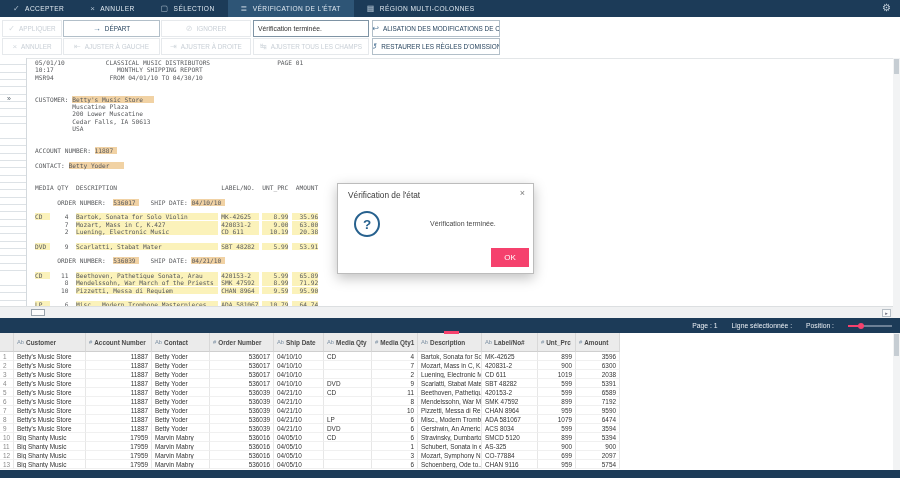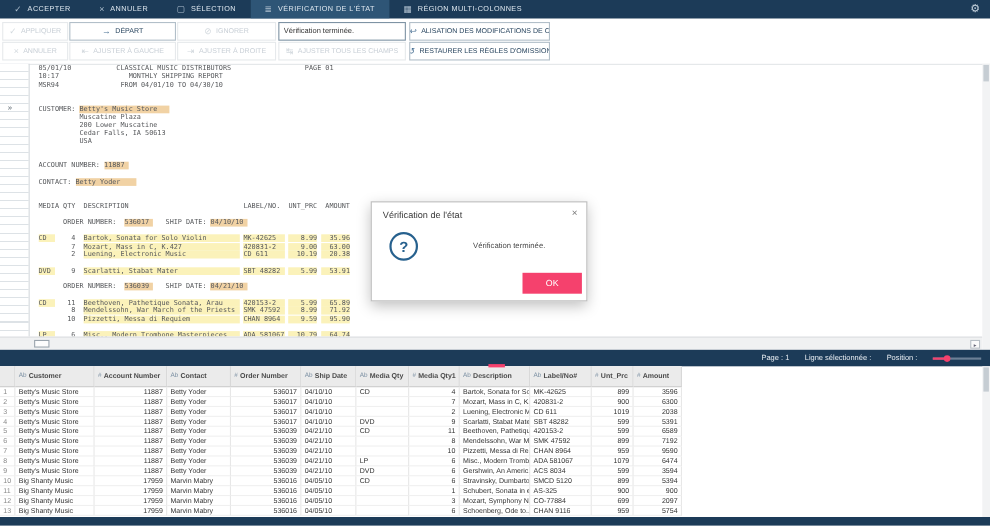--- a/index.html
+++ b/index.html
@@ -49,21 +49,21 @@
   .vthumb2{position:absolute;left:1px;top:1px;width:5px;height:22px;background:#c6cdd3;}
   
   .dialog{position:absolute;left:337px;top:183px;width:195px;height:89px;background:#fff;
           border:1px solid #bcbcbc;box-shadow:0 4px 12px rgba(0,0,0,.25);z-index:20;}
   .dlg-title{position:absolute;left:10px;top:6px;font-size:8.3px;color:#3a3a3a;}
   .dlg-close{position:absolute;right:8px;top:4px;font-size:9px;color:#7a7a7a;cursor:default;}
   .dlg-icon{position:absolute;left:16px;top:27px;width:26px;height:26px;border:2.5px solid #27618e;
             border-radius:50%;box-sizing:border-box;color:#27618e;font-size:13.5px;font-weight:bold;
             display:flex;align-items:center;justify-content:center;}
   .dlg-msg{position:absolute;left:92px;top:36px;font-size:7px;color:#4a4a4a;}
-  .dlg-ok{position:absolute;right:4px;bottom:6px;width:54px;height:19px;background:#f5416d;
+  .dlg-ok{position:absolute;right:4px;bottom:6px;width:38px;height:19px;background:#f5416d;
           color:#fff;font-size:8px;border:none;display:flex;align-items:center;justify-content:center;}
   
   .statusbar{position:absolute;top:318px;left:0;width:900px;height:15px;background:#1c3b58;
              display:flex;align-items:center;justify-content:flex-end;gap:14px;box-sizing:border-box;
              padding-right:8px;color:#e9eef3;font-size:6.8px;}
   .slider{position:relative;width:44px;height:8px;}
   .slider .track{position:absolute;top:3px;left:0;width:44px;height:2px;background:#6c8096;}
   .slider .fill{position:absolute;top:3px;left:0;width:13px;height:2px;background:#f5416d;}
   .slider .dot{position:absolute;top:1px;left:10px;width:6px;height:6px;border-radius:50%;background:#f5416d;}
   .colmarker{position:absolute;left:444px;top:331px;width:15px;height:3px;background:#f5416d;z-index:5;}

